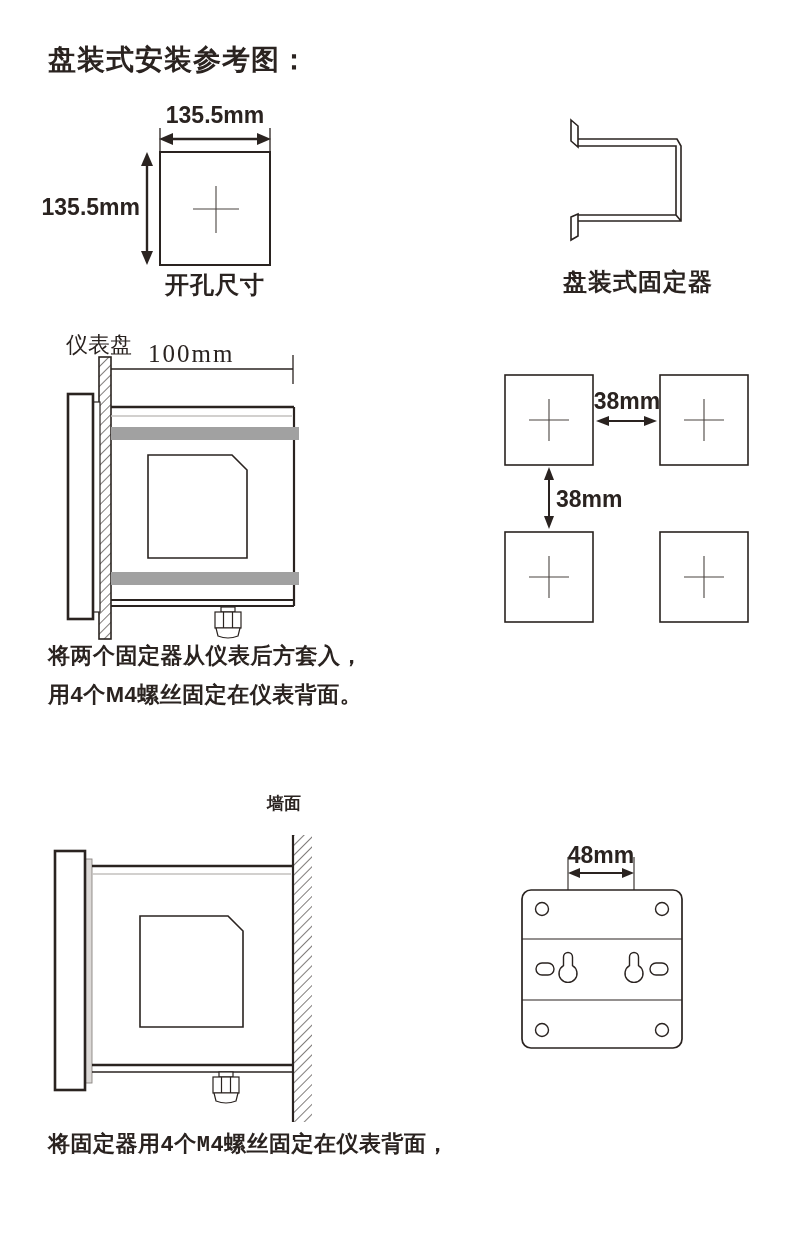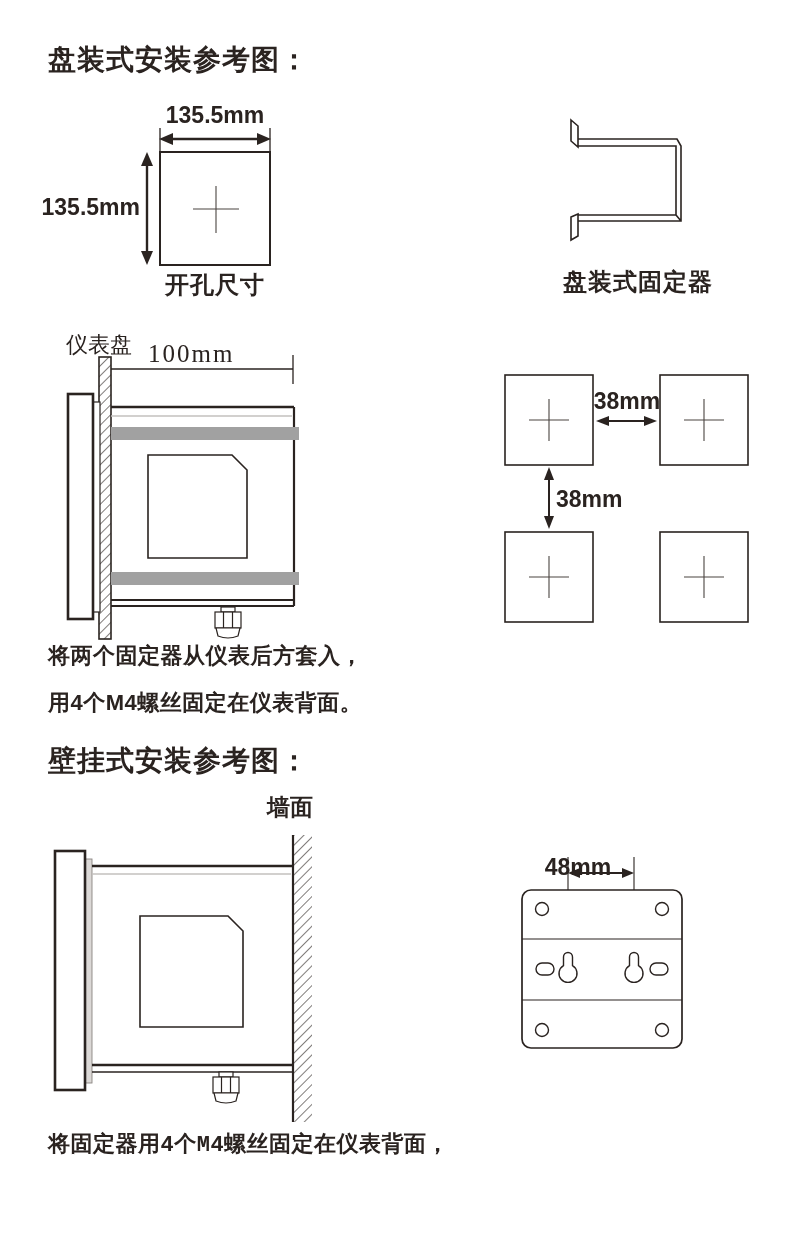--- a/index.html
+++ b/index.html
@@ -9,21 +9,21 @@
   }
   .txt{position:absolute;color:#2a2320;white-space:nowrap;line-height:1.15;}
   .ttl{font-size:28px;font-weight:700;letter-spacing:1px;}
   .cap{font-size:24px;font-weight:700;text-align:center;letter-spacing:1px;}
   .dim{font-size:23px;font-weight:600;}
   .dimc{text-align:center;}
   .dimr{text-align:right;}
   .serifdim{font-family:"Liberation Serif",serif;font-weight:400;font-size:25px;letter-spacing:2px;text-align:left;}
   .instr{font-size:22px;font-weight:700;letter-spacing:0.5px;}
   .lbl{font-size:22px;font-weight:400;}
-  .lblb{font-size:23px;font-weight:700;}
+  .lblb{font-size:17px;font-weight:700;}
   svg{position:absolute;left:0;top:0;}
 </style>
 </head>
 <body>
 
 <div id="page">
 
   <svg width="790" height="1254" viewBox="0 0 790 1254">
     <defs>
       <pattern id="hatch" patternUnits="userSpaceOnUse" width="7" height="7" patternTransform="rotate(45)">
@@ -152,22 +152,21 @@
 
   <div class="txt cap" style="left:543px;top:268px;width:170px;text-align:right;">盘装式固定器</div>
 
   <div class="txt lbl" style="left:66px;top:332px;">仪表盘</div>
   <div class="txt serifdim" style="left:148px;top:340px;width:112px;">100mm</div>
 
   <div class="txt dim dimc" style="left:590px;top:388px;width:74px;">38mm</div>
   <div class="txt dim" style="left:556px;top:486px;">38mm</div>
 
   <div class="txt instr" style="left:48px;top:610px;margin-top:33px;">将两个固定器从仪表后方套入，</div>
-  <div class="txt instr" style="left:48px;top:682px;margin-top:8px;">用4个M4螺丝固定在仪表背面。</div>
+  <div class="txt instr" style="left:48px;top:682px;">用4个M4螺丝固定在仪表背面。</div>
 
-  <div class="txt ttl" style="left:48px;top:745px;">壁挂式安装参考图：</div>
   <div class="txt lblb" style="left:267px;top:794px;">墙面</div>
 
-  <div class="txt dim dimc" style="left:535px;top:842px;width:86px;margin-top:12px;">48mm</div>
+  <div class="txt dim dimc" style="left:558px;top:842px;width:86px;">48mm</div>
 
   <div class="txt instr" style="left:48px;top:1133px;font-family:Liberation Mono, monospace;">将固定器用4个M4螺丝固定在仪表背面，</div>
 
 </div>
 
 </body></html>

